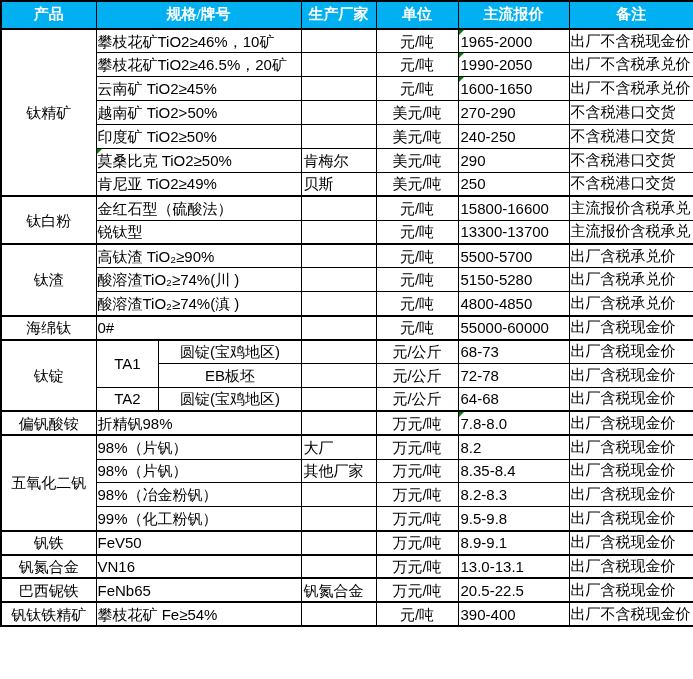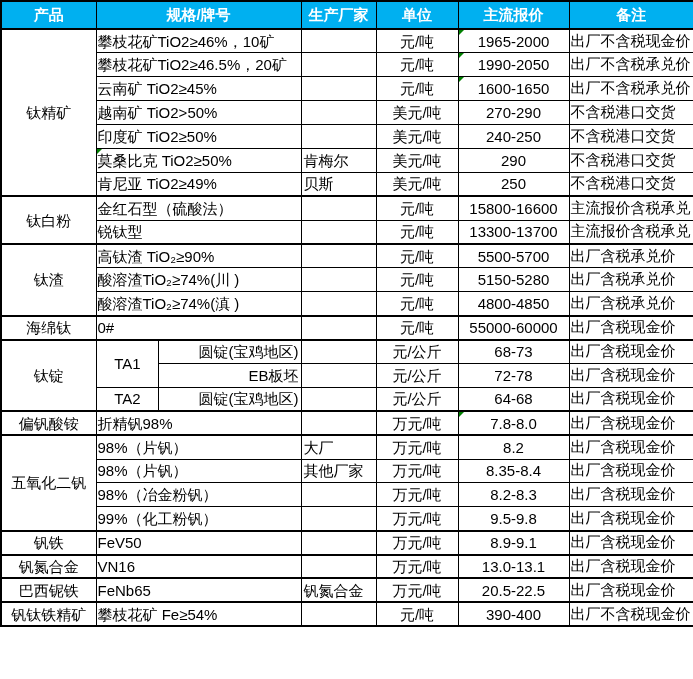--- a/index.html
+++ b/index.html
@@ -27,37 +27,37 @@
     border:1px solid var(--border);
     padding:0 2px;
     font-size:15px;
     color:var(--cell-text);
     line-height:1.15;
     white-space:nowrap;
     overflow:hidden;
     position:relative;
     vertical-align:middle;
   }
-  thead tr{height:28px;}
+  thead tr{height:28px;font-family:Liberation Serif, serif;}
   tbody tr{height:23.9px;}
   thead th{
     background:var(--header-bg);
     color:var(--header-text);
     font-weight:bold;
     text-align:center;
     border-bottom-width:2px;
   }
   tr.gs td{border-top-width:2px;}
   .c-product{text-align:center;}
   .c-grade{text-align:center;padding-left:3px;}
   .c-spec{text-align:left;padding-left:1px;}
-  .c-spec2{text-align:right;padding-left:3px;margin-left:37px;}
+  .c-spec2{text-align:center;padding-left:3px;margin-left:37px;}
   .c-maker{text-align:left;}
   .c-unit{text-align:center;}
-  .c-price{text-align:center;}
+  .c-price{text-align:left;}
   .c-note{text-align:left;padding:0 1px;font-family:Liberation Serif, serif;}
   .flag{
     position:absolute;
     top:0;left:0;
     width:0;height:0;
     border-top:5px solid var(--flag);
     border-right:5px solid transparent;
   }
 </style>
 </head>

